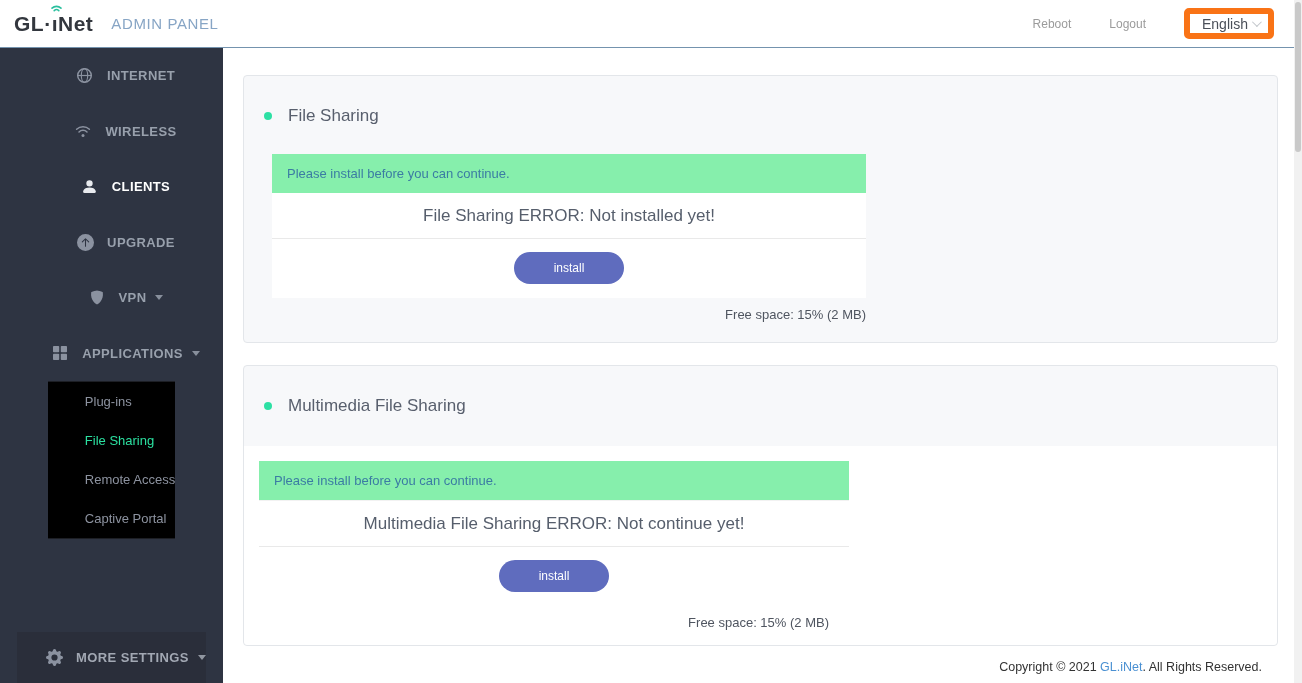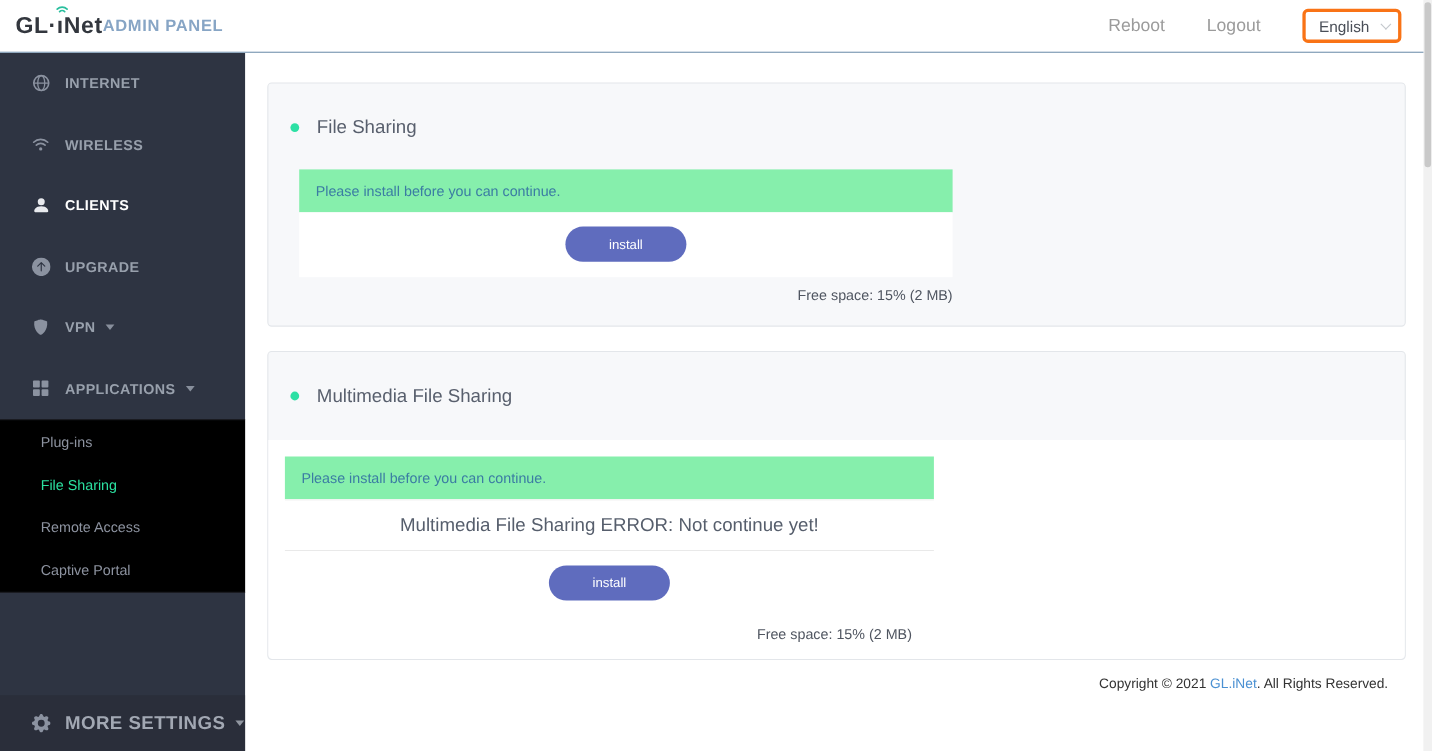--- a/index.html
+++ b/index.html
@@ -6,50 +6,50 @@
   html,body { width:1302px; height:683px; overflow:hidden; background:#fff;
     font-family:"Liberation Sans","DejaVu Sans",sans-serif; }
 
   
   .header { height:48px; background:#fff; border-bottom:1px solid #7493ae;
     display:flex; align-items:center; padding:0 14px; position:relative; z-index:5; }
   .logo { display:flex; align-items:baseline; font-weight:bold; font-size:21px;
     color:#33373e; letter-spacing:0.5px; }
   .i-wrap { position:relative; display:inline-block; }
   .i-wrap svg { position:absolute; left:-2px; top:-9px; }
-  .admin-panel { font-size:15px; font-weight:bold;
+  .admin-panel { margin-left:18px; font-size:15px; font-weight:normal;
     color:#87a5c5; letter-spacing:0.6px; }
   .header-right { margin-left:auto; display:flex; align-items:center; }
-  .header-link { color:#9b9b9b; font-size:16px; margin-right:38px; cursor:pointer; }
-  .lang-select { width:90px; height:31px; border:3px solid #f97316; border-radius:5px;
+  .header-link { color:#9b9b9b; font-size:12px; margin-right:38px; cursor:pointer; }
+  .lang-select { width:90px; height:31px; border:6px solid #f97316; border-radius:5px;
     display:flex; align-items:center; justify-content:space-between;
     padding:0 9px 0 12px; color:#4a4f58; font-size:14px; cursor:pointer; margin-right:14px; }
   .chevron { width:7px; height:7px; border-right:1.5px solid #c3c7cc;
     border-bottom:1.5px solid #c3c7cc; transform:rotate(45deg) translateY(-2px); }
 
   
   .shell { display:flex; height:635px; }
 
   
-  .sidebar { width:223px; background:#2e3442; flex:none; display:flex; flex-direction:column; }
+  .sidebar { width:223px; background:#2e3442; flex:none; display:flex; flex-direction:column;align-items:center; }
   .nav-item { height:55.5px; display:flex; align-items:center; padding-left:28px;
     color:#98a0ac; font-size:13px; font-weight:bold; letter-spacing:0.4px; cursor:pointer; }
   .nav-item .nav-icon { width:18px; height:18px; margin-right:13px; flex:none;
     display:flex; align-items:center; justify-content:center; color:#8b92a0; }
   .nav-item.active { color:#ffffff; }
   .nav-item.active .nav-icon { color:#e8eaee; }
   .caret { width:0; height:0; border-left:4px solid transparent;
     border-right:4px solid transparent; border-top:5px solid currentColor;
     margin-left:9px; opacity:0.85; }
   .submenu { background:#000000; border-top:1px solid #1d1f25; border-bottom:1px solid #1d1f25; }
   .sub-item { height:39px; display:flex; align-items:center; padding-left:37px;
     color:#8d93a0; font-size:13px; cursor:pointer; }
   .sub-item.active { color:#2be0a0; }
   .more-settings { height:51px; background:#2a2e3a; display:flex; align-items:center;
-    padding-left:28px; color:#a2a8b3; font-size:17px; font-weight:bold;
+    padding-left:28px; color:#a2a8b3; font-size:13px; font-weight:bold;
     letter-spacing:0.4px; cursor:pointer; margin-top:auto; }
   .more-settings .nav-icon { width:18px; height:18px; margin-right:13px;
     display:flex; align-items:center; justify-content:center; color:#8b92a0; }
 
   
   .main { flex:1; background:#fff; position:relative; padding-top:27px; }
   .card { width:1035px; margin-left:20px; background:#f7f8fa;
     border:1px solid #e3e6ea; border-radius:4px; }
   .card-head { display:flex; align-items:center; padding:30px 20px 24px 20px; }
   .dot { width:8px; height:8px; border-radius:50%; background:#2de0a4; margin-right:16px; }
@@ -202,20 +202,21 @@
 
   <div class="main">
 
     <div class="card">
       <div class="card-head">
         <span class="dot"></span>
         <span class="card-title">File Sharing</span>
       </div>
       <div class="panel1">
         <div class="banner">Please install before you can continue.</div>
+        <div class="row-error">File Sharing ERROR: Not installed yet!</div>
         <div class="row-button">
           <button class="btn-install">install</button>
         </div>
         <div class="free-space">Free space: 15% (2 MB)</div>
       </div>
       <div class="card1-bottom-pad"></div>
     </div>
 
     <div class="card card2">
       <div class="card-head" style="padding-bottom:30px;">

